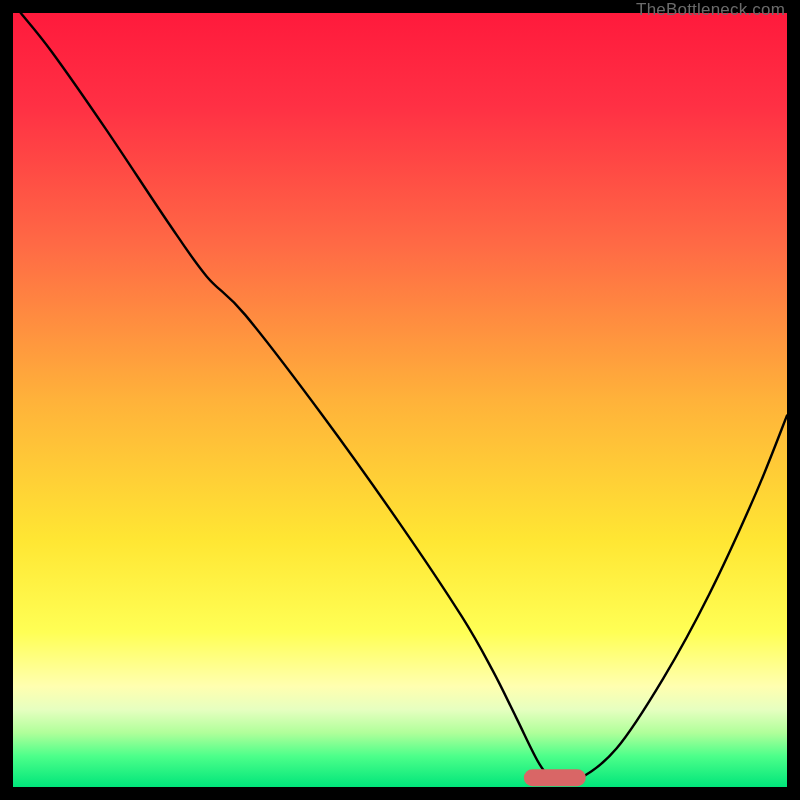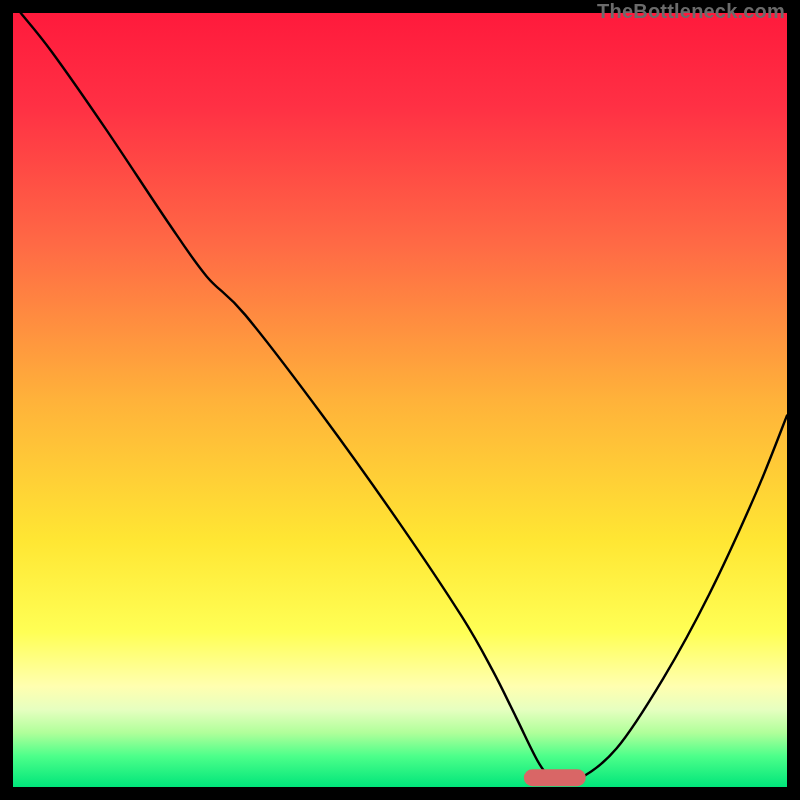--- a/index.html
+++ b/index.html
@@ -21,22 +21,22 @@
     position: absolute;
     left: 13px;
     top: 13px;
     width: 774px;
     height: 774px;
   }
   .watermark {
     position: absolute;
     top: 0;
     right: 15px;
-    font-size: 20px;
-    font-weight: 700;
+    font-size: 17px;
+    font-weight: 400;
     color: #6b6b6b;
     letter-spacing: 0.2px;
     user-select: none;
   }
 </style>
 </head>
 <body>
 
 <div class="frame">
 

